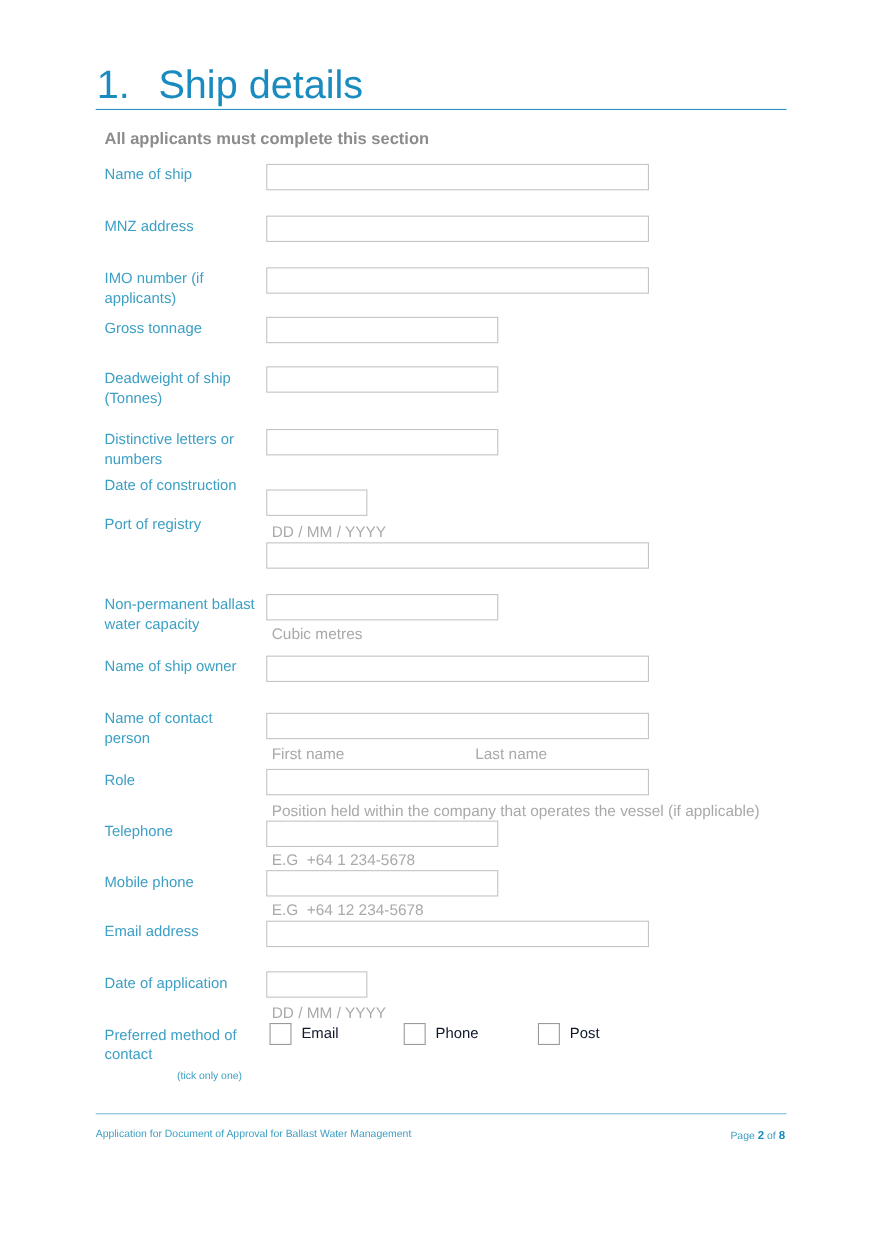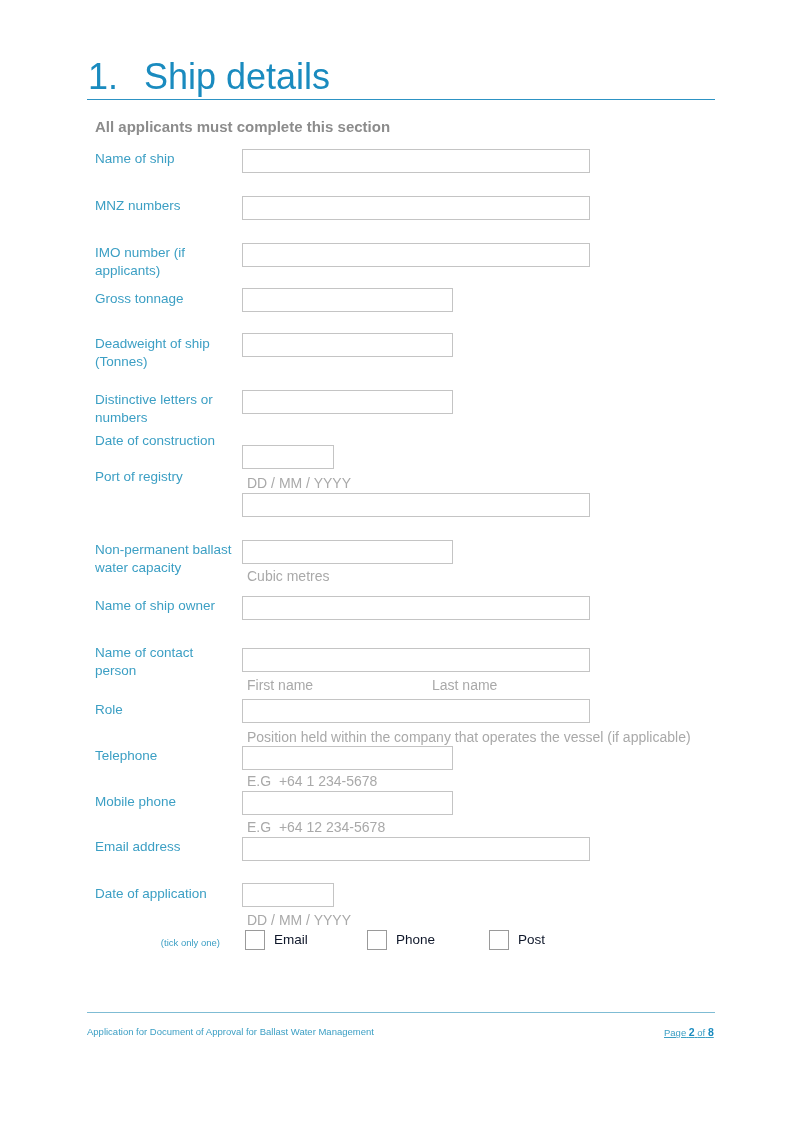--- a/index.html
+++ b/index.html
@@ -15,34 +15,34 @@
   .field { border: 1px solid #c4c4c4; background: #fff; box-sizing: border-box; height: 24px; }
   .field input { width: 100%; height: 100%; border: 0; outline: 0; background: transparent; padding: 0 4px; box-sizing: border-box; }
   .w-long { left: 242px; width: 348px; }
   .w-med { left: 242px; width: 211px; }
   .w-short { left: 242px; width: 92px; }
   .hint { font-size: 14px; color: #a9a9a9; }
   .cb { width: 20px; height: 20px; border: 1px solid #9a9a9a; box-sizing: border-box; background: #fff; }
   .cb-label { font-size: 13.5px; color: #0f172a; }
   .rule-bottom { left: 87px; top: 1012px; width: 628px; height: 0; border-top: 1px solid #7fbcd4; }
   .footer-left { left: 87px; top: 1026px; font-size: 9.5px; color: #3c9fc4; }
-  .footer-right { left: 664px; top: 1026px; font-size: 9.5px; color: #3c9fc4; text-decoration: underline; }
+  .footer-right { left: 664px; top: 1026px; font-size: 9.5px; color: #3c9fc4; }
   .footer-right b { color: #1a8bbf; font-size: 10.5px; }
 </style>
 </head>
 <body>
 
 <div class="abs title"><span class="num">1.</span><span>Ship details</span></div>
 <div class="abs rule-top"></div>
 <div class="abs subtitle">All applicants must complete this section</div>
 
 <div class="abs lbl" style="top:150px">Name of ship</div>
 <div class="abs field w-long" style="top:149px"><input value="" style=""></div>
 
-<div class="abs lbl" style="top:197px">MNZ numbers</div>
+<div class="abs lbl" style="top:197px">MNZ address</div>
 <div class="abs field w-long" style="top:196px"><input value="" style=""></div>
 
 <div class="abs lbl" style="top:244px;width:120px">IMO number (if applicants)</div>
 <div class="abs field w-long" style="top:243px"><input value="" style=""></div>
 
 <div class="abs lbl" style="top:290px">Gross tonnage</div>
 <div class="abs field w-med" style="top:288px"><input value="" style=""></div>
 
 <div class="abs lbl" style="top:335px;width:125px">Deadweight of ship (Tonnes)</div>
 <div class="abs field w-med" style="top:333px"><input value="" style=""></div>
@@ -82,20 +82,21 @@
 <div class="abs hint" style="left:247px;top:819px;white-space:pre">E.G  +64 12 234-5678</div>
 
 <div class="abs lbl" style="top:838px">Email address</div>
 <div class="abs field w-long" style="top:837px"><input value="" style=""></div>
 
 <div class="abs lbl" style="top:885px">Date of application</div>
 <div class="abs field w-short" style="top:883px"><input value="" style=""></div>
 <div class="abs hint" style="left:247px;top:912px">DD / MM / YYYY</div>
 
 <div class="abs lbl" style="top:932px;width:125px">
+  <span>Preferred method of contact</span>
   <span class="small-note">(tick only one)</span>
 </div>
 
 <div class="abs cb" style="left:245px;top:930px"></div>
 <div class="abs cb-label" style="left:274px;top:932px">Email</div>
 
 <div class="abs cb" style="left:367px;top:930px"></div>
 <div class="abs cb-label" style="left:396px;top:932px">Phone</div>
 
 <div class="abs cb" style="left:489px;top:930px"></div>

